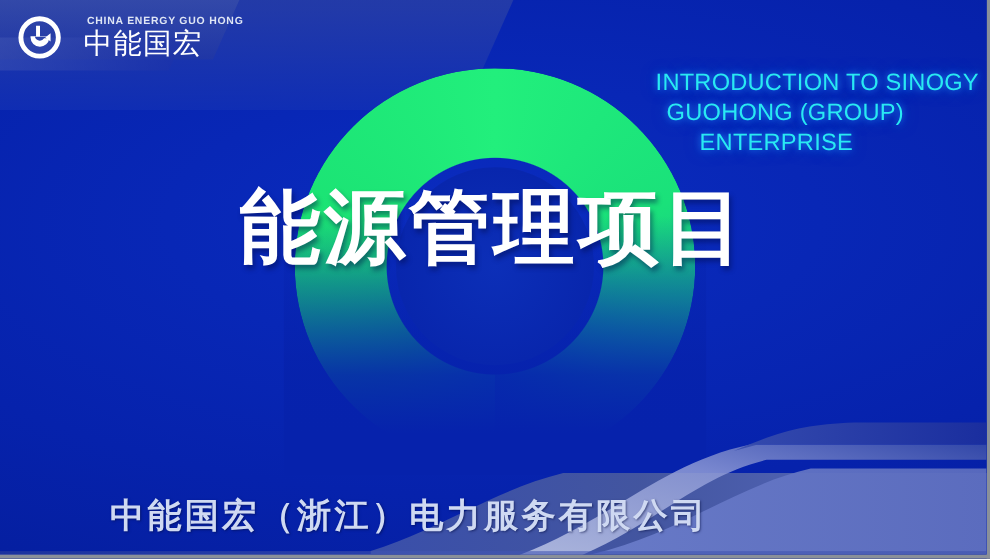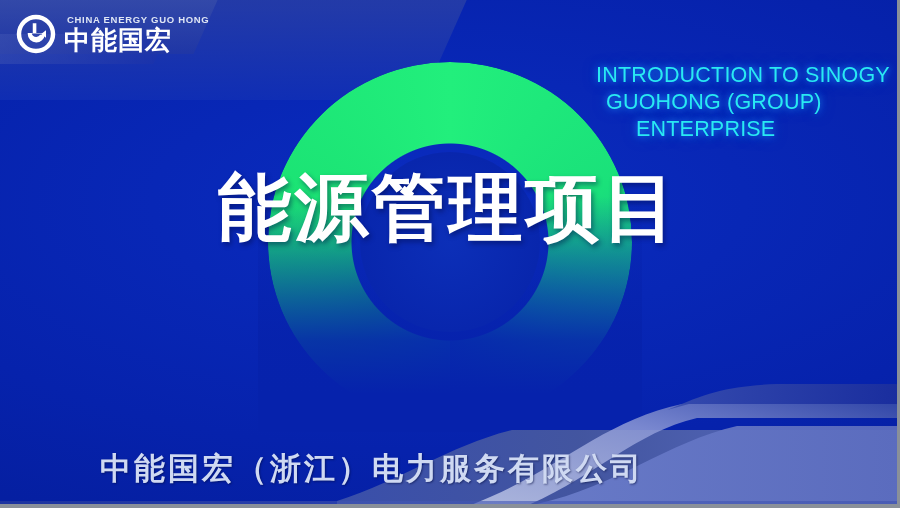--- a/index.html
+++ b/index.html
@@ -79,32 +79,32 @@
   .ring-inner-glow{
     position:absolute;
     left:92px;top:90px;width:180px;height:180px;
     border-radius:50%;
     background:radial-gradient(circle,#0c2fb8 0%, #0826ad 70%, rgba(8,38,173,0) 100%);
   }
 
   
   .logo{
     position:absolute;left:14px;top:12px;
-    display:flex;align-items:center;gap:6px;
+    display:flex;align-items:center;gap:18px;
     z-index:6;
   }
   .logo-mark{width:44px;height:44px;flex:none;}
   .logo-text{display:flex;flex-direction:column;line-height:1;}
   .logo-en{
     font-size:9.5px;font-weight:bold;color:#dfe6f5;
     letter-spacing:.7px;margin-left:3px;margin-bottom:2px;
     white-space:nowrap;
   }
   .logo-cn{
-    font-size:26px;font-weight:bold;color:#ffffff;
+    font-size:26px;font-weight:normal;color:#ffffff;
     letter-spacing:1px;white-space:nowrap;
     font-family:"DejaVu Sans", sans-serif;
   }
 
   
   .en-head{
     position:absolute;
     left:596px;top:62px;
     width:330px;
     color:#29e9f2;

